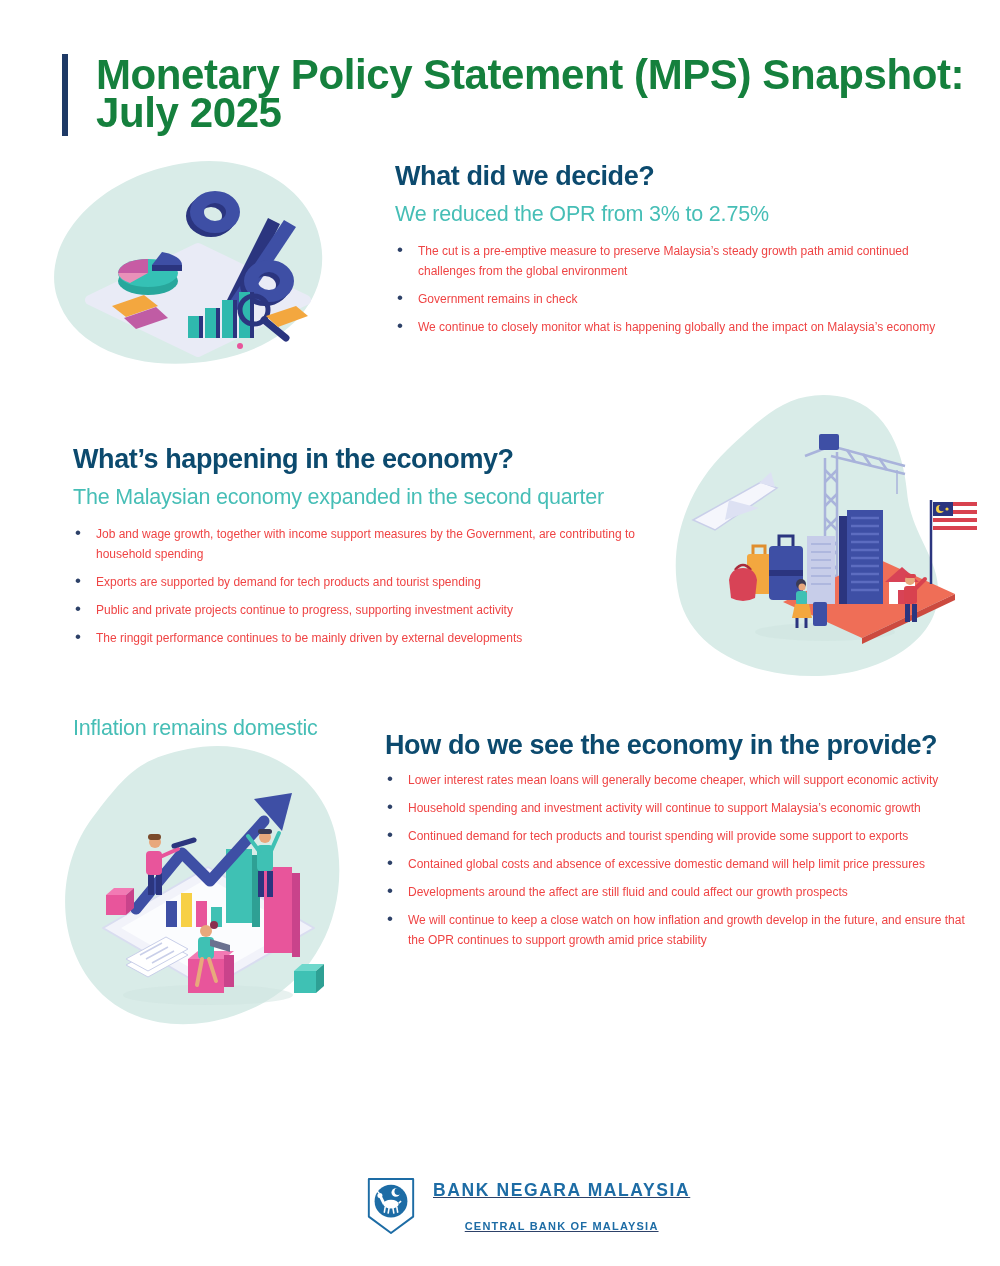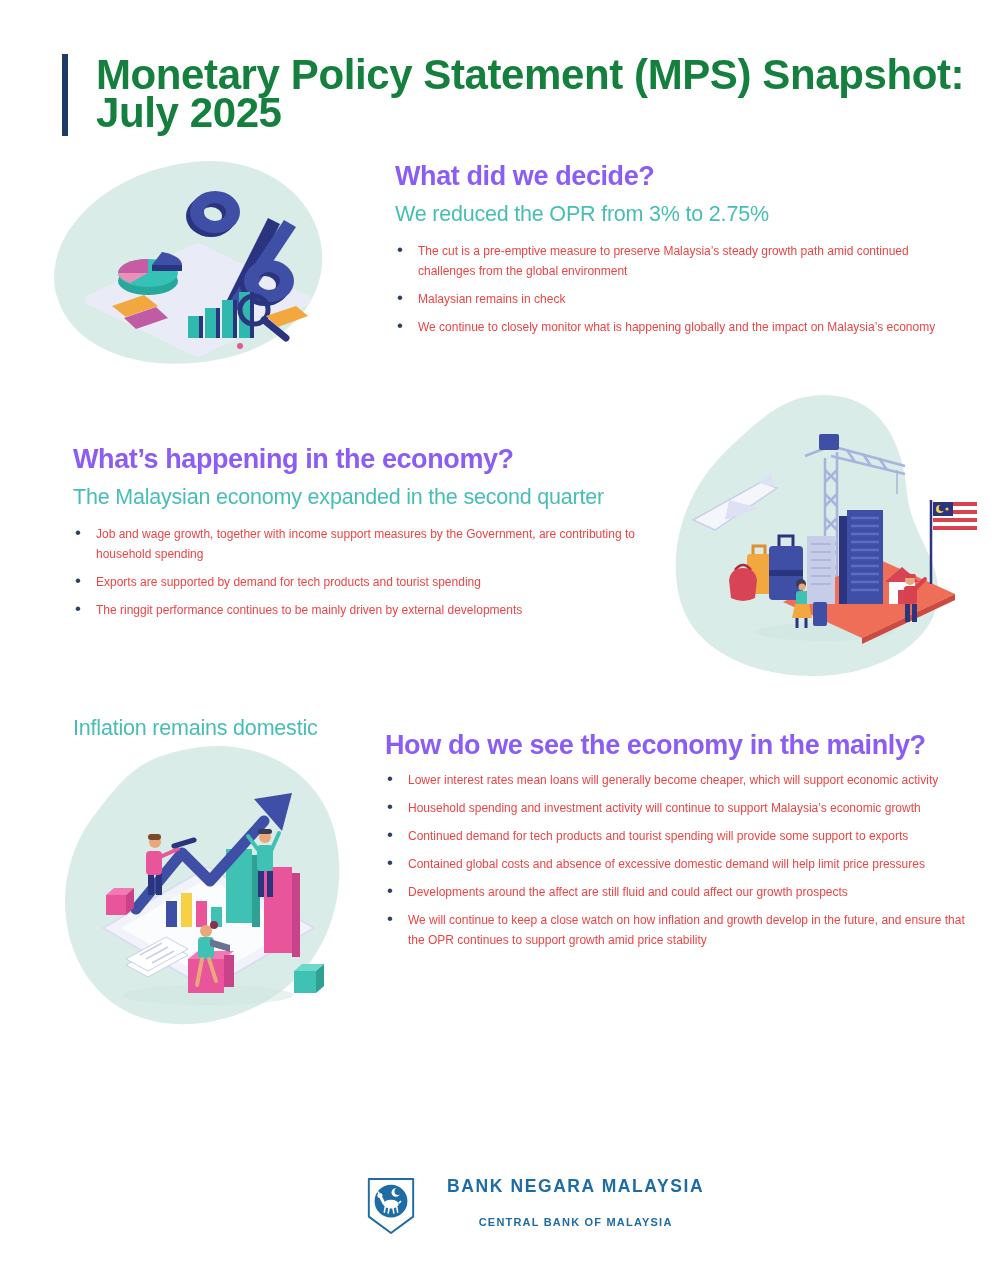--- a/index.html
+++ b/index.html
@@ -11,21 +11,21 @@
   
   .title-block {
     position:absolute; left:62px; top:54px;
     border-left:6px solid #1e3a66; padding:2px 0 4px 28px;
   }
   .title-line {
     font-size:42px; line-height:38px; font-weight:700;
     color:#15803d; letter-spacing:-0.4px;
   }
   
-  .h2 { font-size:27px; line-height:32px; font-weight:700; color:#8b5cf6; letter-spacing:-0.4px; margin:0 0 9px 0; }
+  .h2 { font-size:27px; line-height:32px; font-weight:700; color:#0c4a6e; letter-spacing:-0.4px; margin:0 0 9px 0; }
   .h3 { font-size:21.5px; line-height:26px; font-weight:400; color:#46beb6; letter-spacing:-0.2px; margin:0 0 14px 0; }
   ul.bullets { margin:0; padding:0; list-style:none; }
   ul.bullets li {
     position:relative; padding-left:23px; margin-bottom:8px;
     font-size:12px; line-height:20px; color:#ef4444;
   }
   ul.bullets li::before {
     content:"\2022"; position:absolute; left:2px; top:-1px;
     color:#2d4168; font-size:17px;
   }
@@ -35,21 +35,21 @@
   .sec3-text { position:absolute; left:385px; top:729px; width:582px; }
   .sec3-text .h3 { width:562px; }
   
   .illus { position:absolute; }
   .illus1 { left:40px;  top:150px; }
   .illus2 { left:655px; top:388px; }
   .illus3 { left:48px;  top:733px; }
   
   .footer {
     position:absolute; left:364px; top:1176px;
-    display:flex; gap:29px;
+    display:flex; align-items:center; gap:15px;text-decoration:underline;
   }
   .bank-name {
     font-size:17.5px; font-weight:700; letter-spacing:1.6px;
     color:#1d6ca5; line-height:20px;
   }
   .bank-sub {
     font-size:11px; font-weight:700; letter-spacing:1.2px;
     color:#1d6ca5; text-align:center; margin-top:20px;
   }
 </style>
@@ -104,31 +104,32 @@
       <polygon points="226,166 256,156 268,166 238,177" fill="#f3a73f"></polygon>
       <circle cx="200" cy="196" r="3" fill="#e8559b"></circle>
     </g>
   </svg>
 
   <div class="sec1-text">
     <h2 class="h2">What did we decide?</h2>
     <h3 class="h3">We reduced the OPR from 3% to 2.75%</h3>
     <ul class="bullets">
       <li>The cut is a pre-emptive measure to preserve Malaysia’s steady growth path amid continued challenges from the global environment</li>
-      <li>Malaysian remains in check</li>
+      <li>Government remains in check</li>
       <li>We continue to closely monitor what is happening globally and the impact on Malaysia’s economy</li>
     </ul>
   </div>
 
   <div class="sec2-text">
     <h2 class="h2">What’s happening in the economy?</h2>
     <h3 class="h3">The Malaysian economy expanded in the second quarter</h3>
     <ul class="bullets">
       <li>Job and wage growth, together with income support measures by the Government, are contributing to household spending</li>
       <li>Exports are supported by demand for tech products and tourist spending</li>
+      <li>Public and private projects continue to progress, supporting investment activity</li>
       <li>The ringgit performance continues to be mainly driven by external developments</li>
     </ul>
     <h3 class="h3 sec2-footnote">Inflation remains domestic</h3>
   </div>
 
   <svg class="illus illus2" width="330" height="300" viewBox="0 0 330 300">
     <path d="M182 8 C228 14 248 58 252 104 C256 150 290 174 282 216 C274 258 220 288 158 288 C96 288 36 262 24 208 C12 154 34 98 72 62 C110 26 136 2 182 8 Z" fill="#d9ece8"></path>
     <ellipse cx="170" cy="244" rx="70" ry="9" fill="#cfe4df" opacity="0.6"></ellipse>
     <g>
       <polygon points="38,132 106,94 122,100 60,142" fill="#f5f6fc" stroke="#c9cfe9" stroke-width="1.5"></polygon>
@@ -265,21 +266,21 @@
       <polygon points="78,162 86,155 86,175 78,182" fill="#c9438b"></polygon>
     </g>
     <g>
       <polygon points="246,238 268,238 276,231 254,231" fill="#6fd8cc"></polygon>
       <rect x="246" y="238" width="22" height="22" fill="#3fc1b4"></rect>
       <polygon points="268,238 276,231 276,253 268,260" fill="#2ea094"></polygon>
     </g>
   </svg>
 
   <div class="sec3-text">
-    <h2 class="h2">How do we see the economy in the mainly?</h2>
+    <h2 class="h2">How do we see the economy in the provide?</h2>
     <ul class="bullets">
       <li>Lower interest rates mean loans will generally become cheaper, which will support economic activity</li>
       <li>Household spending and investment activity will continue to support Malaysia’s economic growth</li>
       <li>Continued demand for tech products and tourist spending will provide some support to exports</li>
       <li>Contained global costs and absence of excessive domestic demand will help limit price pressures</li>
       <li>Developments around the affect are still fluid and could affect our growth prospects</li>
       <li>We will continue to keep a close watch on how inflation and growth develop in the future, and ensure that the OPR continues to support growth amid price stability</li>
     </ul>
   </div>
 

